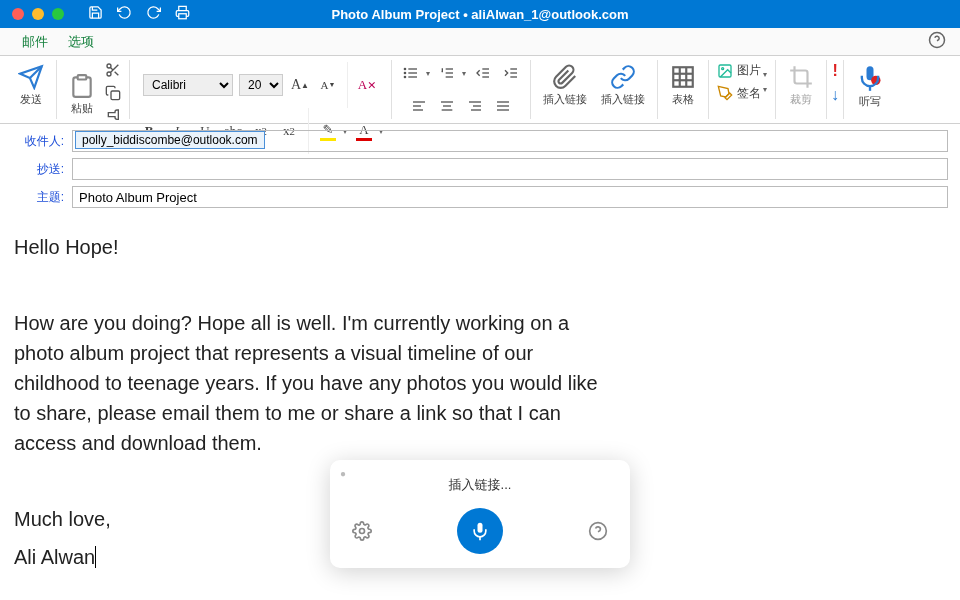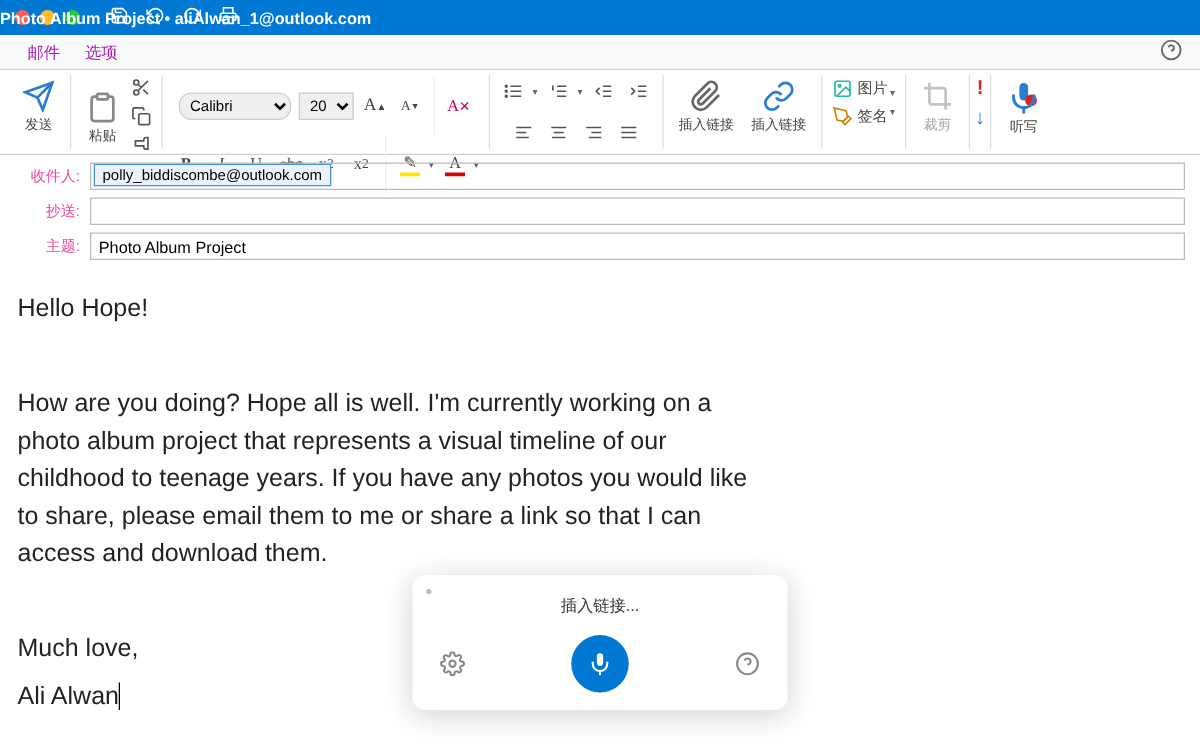--- a/index.html
+++ b/index.html
@@ -5,48 +5,48 @@
 * { box-sizing: border-box; margin: 0; padding: 0; }
 body { font-family: -apple-system, "Segoe UI", sans-serif; font-size: 13px; background: #fff; width: 960px; height: 600px; overflow: hidden; position: relative; }
 
 
 .titlebar { background: #0078d4; color: #fff; height: 28px; display: flex; align-items: center; position: relative; }
 .traffic { display: flex; gap: 8px; padding-left: 12px; align-items: center; }
 .dot { width: 12px; height: 12px; border-radius: 50%; }
 .dot.red { background: #ff5f57; } .dot.yellow { background: #febc2e; } .dot.green { background: #28c840; }
 .qat { display: flex; gap: 14px; padding-left: 24px; color: #fff; }
 .qat svg { width: 15px; height: 15px; }
-.title-text { position: absolute; left: 0; right: 0; font-weight: 600; font-size: 13px; pointer-events: none; }
+.title-text { position: absolute; left: 0; right: 0; text-align: center; font-weight: 600; font-size: 13px; pointer-events: none; }
 
 
 .tabstrip { height: 28px; display: flex; align-items: center; border-bottom: 1px solid #d0d0d0; background: #fafafa; padding: 0 12px; position: relative; }
-.tab { padding: 4px 10px; font-size: 13px; color: #a21caf; cursor: pointer; }
+.tab { padding: 4px 10px; font-size: 13px; color: #15803d; cursor: pointer; }
 .help-ic { position: absolute; right: 14px; color: #666; }
 
 
 .ribbon { height: 68px; border-bottom: 1px solid #d0d0d0; display: flex; align-items: stretch; padding: 4px 6px; background: #fff; gap: 0; }
 .grp { display: flex; flex-direction: column; align-items: center; justify-content: space-between; padding: 2px 8px; border-right: 1px solid #e0e0e0; }
 .grp:last-child { border-right: none; }
 .grp-row { display: flex; align-items: center; gap: 6px; }
 .bigbtn { display: flex; flex-direction: column; align-items: center; gap: 2px; font-size: 11px; color: #444; padding: 2px 4px; cursor: pointer; }
 .bigbtn svg { width: 26px; height: 26px; }
 .miniIc { width: 16px; height: 16px; color: #555; cursor: pointer; }
 select.font { height: 22px; border: 1px solid #ccc; font-size: 12px; padding: 0 4px; }
-.fontname { width: 90px; border-radius: 10px; } .fontsize { width: 44px; }
+.fontname { width: 90px; } .fontsize { width: 44px; }
 .fmt-btn { width: 22px; height: 22px; display: inline-flex; align-items: center; justify-content: center; font-size: 13px; color: #444; cursor: pointer; font-family: "Times New Roman", serif; }
 .fmt-btn.b { font-weight: bold; } .fmt-btn.i { font-style: italic; } .fmt-btn.u { text-decoration: underline; }
 .color-bar { display: inline-block; width: 16px; border-bottom: 3px solid; text-align: center; }
 .dd { font-size: 8px; color: #666; margin-left: -2px; }
 .vline { width: 1px; background: #eee; height: 46px; margin: 0 2px; }
 .dict-btn svg { width: 28px; height: 28px; }
 
 
 .addr { padding: 6px 12px 2px; }
 .addr-row { display: flex; align-items: center; margin-bottom: 6px; }
-.addr-lbl { width: 60px; text-align: right; padding-right: 8px; font-size: 12px; color: #ec4899; }
+.addr-lbl { width: 60px; text-align: right; padding-right: 8px; font-size: 12px; color: #1d4ed8; }
 .addr-input { flex: 1; border: 1px solid #bbb; height: 22px; font-size: 13px; padding: 2px 6px; }
 .chip { border: 1px solid #4a90d9; padding: 1px 6px; font-size: 12px; background: #eaf3fb; }
 
 
 .bodyarea { padding: 16px 14px; font-size: 20px; line-height: 1.5; color: #222; max-width: 620px; }
 .bodyarea p { margin-bottom: 8px; }
 .cursor { border-right: 1.5px solid #000; animation: blink 1s infinite; }
 @keyframes blink { 50% { border-color: transparent; } }
 
 
@@ -250,20 +250,32 @@
       <div class="bigbtn">
         <svg viewBox="0 0 24 24" fill="none" stroke="#2b7cd3" stroke-width="2">
             <path d="M10 13a5 5 0 007.54.54l3-3a5 5 0 00-7.07-7.07l-1.72 1.71"></path>
             <path d="M14 11a5 5 0 00-7.54-.54l-3 3a5 5 0 007.07 7.07l1.71-1.71"></path>
           </svg>
         <span>插入链接</span>
       </div>
     </div>
   </div>
 
+  <div class="grp">
+    <div class="bigbtn">
+      <svg viewBox="0 0 24 24" fill="none" stroke="#666" stroke-width="2">
+          <rect x="3" y="3" width="18" height="18"></rect>
+          <line x1="3" y1="9" x2="21" y2="9"></line>
+          <line x1="3" y1="15" x2="21" y2="15"></line>
+          <line x1="9" y1="3" x2="9" y2="21"></line>
+          <line x1="15" y1="3" x2="15" y2="21"></line>
+        </svg>
+      <span>表格</span>
+    </div>
+  </div>
 
   <div class="grp">
     <div style="display:flex;flex-direction:column;gap:6px;font-size:12px;color:#444">
       <div style="display:flex;align-items:flex-end;gap:4px;cursor:pointer">
           <svg class="miniIc" viewBox="0 0 24 24" fill="none" stroke="#2b9" stroke-width="2">
             <rect x="3" y="3" width="18" height="18" rx="2"></rect>
             <circle cx="8.5" cy="8.5" r="1.5"></circle>
             <polyline points="21 15 16 10 5 21"></polyline>
           </svg>
           <span>图片</span>

